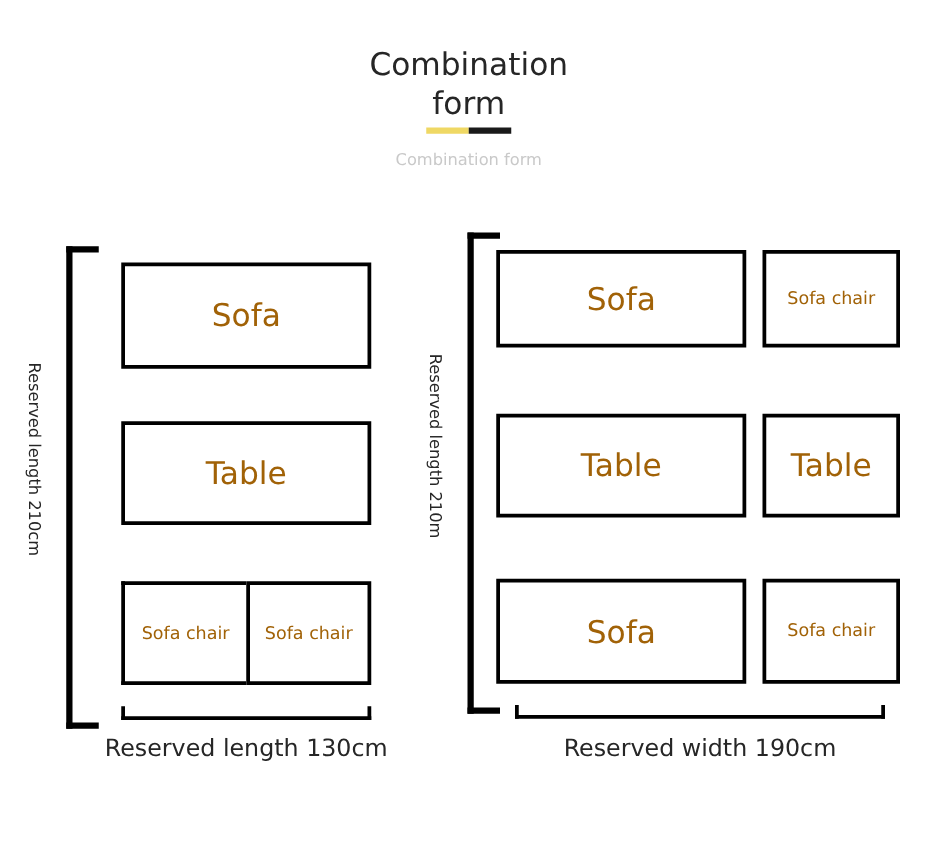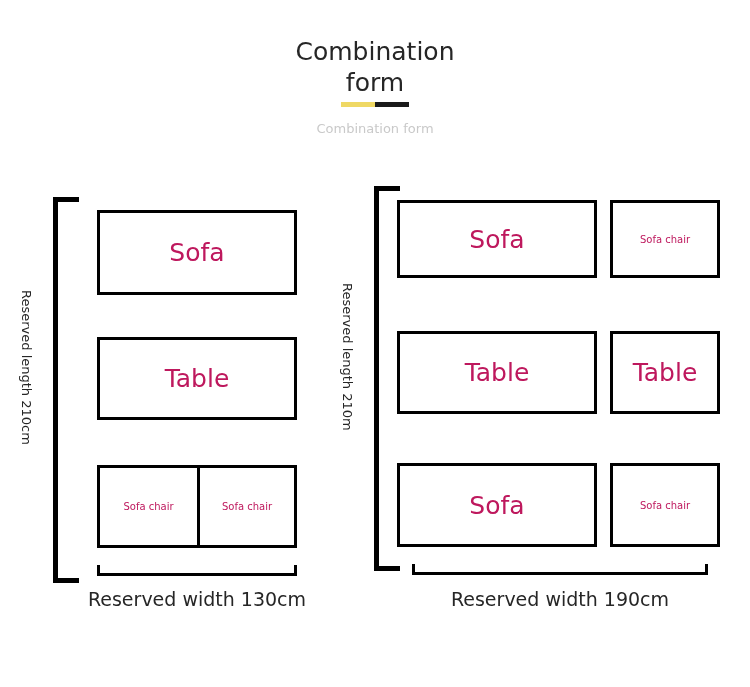--- a/index.html
+++ b/index.html
@@ -127,24 +127,24 @@
 
   
   .box {
     position: absolute;
     border: 3px solid #000;
     box-sizing: border-box;
     display: flex;
     align-items: center;
     justify-content: center;
     background: #fff;
-    color: #be185d;
+    color: #a16207;
   }
   .box.big   { font-size: 25px; }
-  .box.small { font-size: 10px; }
+  .box.small { font-size: 14px; }
   
   .box.joined-right { border-right-width: 0; }
 </style>
 </head>
 <body>
 
 <div id="header">
   <div id="title">Combination form</div>
 
   <div id="divider">
@@ -170,21 +170,21 @@
 
   <div class="box small joined-right" style="left:97px; top:285px; width:100px; height:83px;">Sofa chair</div>
 
   <div class="box small" style="left:197px; top:285px; width:100px; height:83px;">Sofa chair</div>
 
   <div class="wid-bracket" style="left:97px; top:385px; width:200px;">
     <span class="bar"></span>
     <span class="end left"></span>
     <span class="end right"></span>
   </div>
-  <div class="wid-label" style="left:37px; top:408px; width:320px;">Reserved width 130cm</div>
+  <div class="wid-label" style="left:37px; top:408px; width:320px;">Reserved length 130cm</div>
 </div>
 
 <div class="diagram" id="diagram-right">
 
   <div class="len-bracket" style="left:44px; top:6px; width:26px; height:385px;">
     <span class="stem"></span>
     <span class="tick top"></span>
     <span class="tick bottom"></span>
   </div>
   <div class="len-label" style="left:25px; top:103px;">Reserved length 210m</div>

